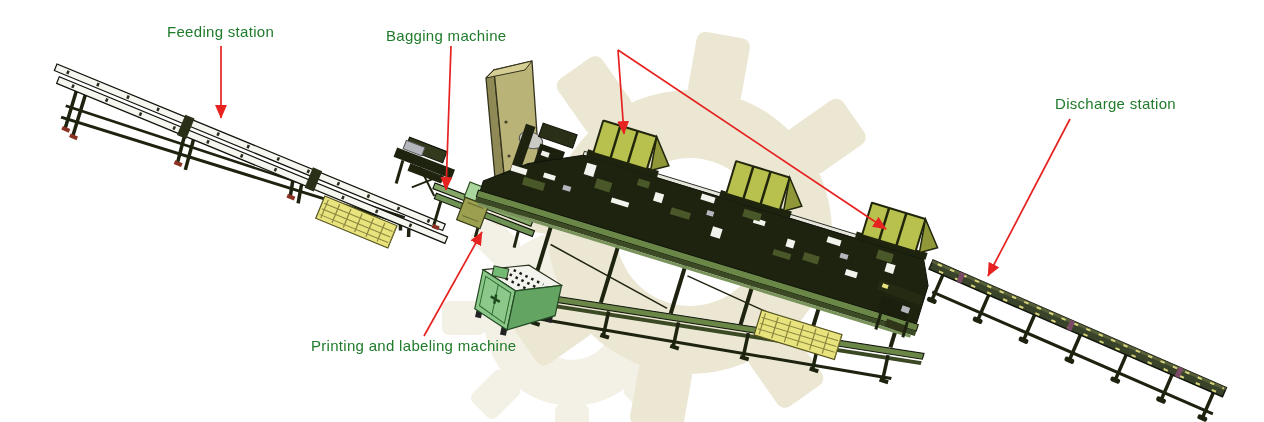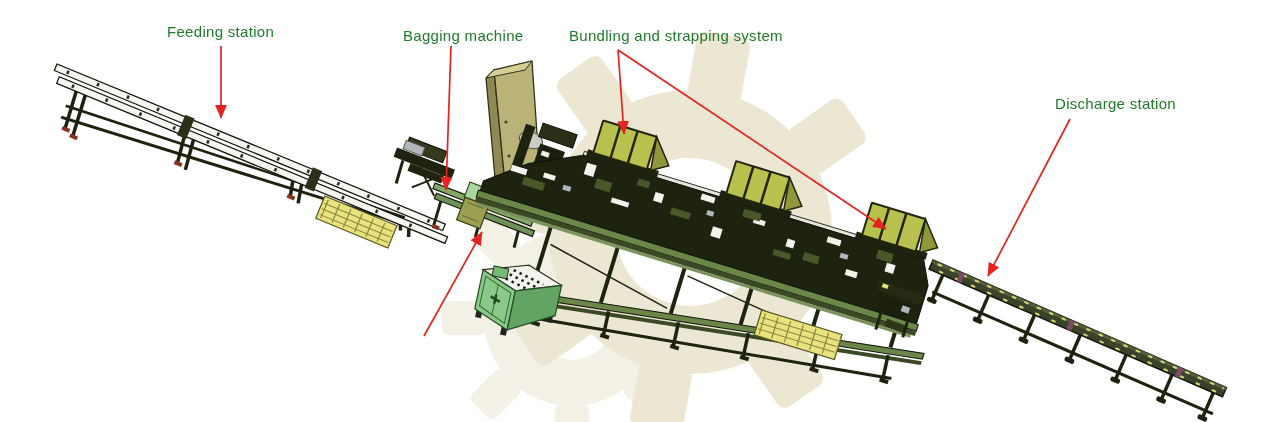--- a/index.html
+++ b/index.html
@@ -301,16 +301,16 @@
     <line class="arrow-line" x1="221" y1="46" x2="221" y2="118"></line>
     <line class="arrow-line" x1="451" y1="46" x2="446" y2="190"></line>
     <line class="arrow-line" x1="618" y1="50" x2="624" y2="134"></line>
     <line class="arrow-line" x1="618" y1="50" x2="886" y2="229"></line>
     <line class="arrow-line" x1="1070" y1="119" x2="988" y2="276"></line>
     <line class="arrow-line" x1="424" y1="336" x2="482" y2="232"></line>
   </g>
 </svg>
 
   <div class="diagram-label" style="left:167px;top:24px">Feeding station</div>
-  <div class="diagram-label" style="left:403px;top:28px">Bagging machine</div>
-  <div class="diagram-label" style="left:569px;top:28px">Bundling and strapping system</div>
+  <div class="diagram-label" style="left:386px;top:28px">Bagging machine</div>
   <div class="diagram-label" style="left:1055px;top:96px">Discharge station</div>
+  <div class="diagram-label" style="left:311px;top:338px">Printing and labeling machine</div>
 </div>
 
 </body></html>

